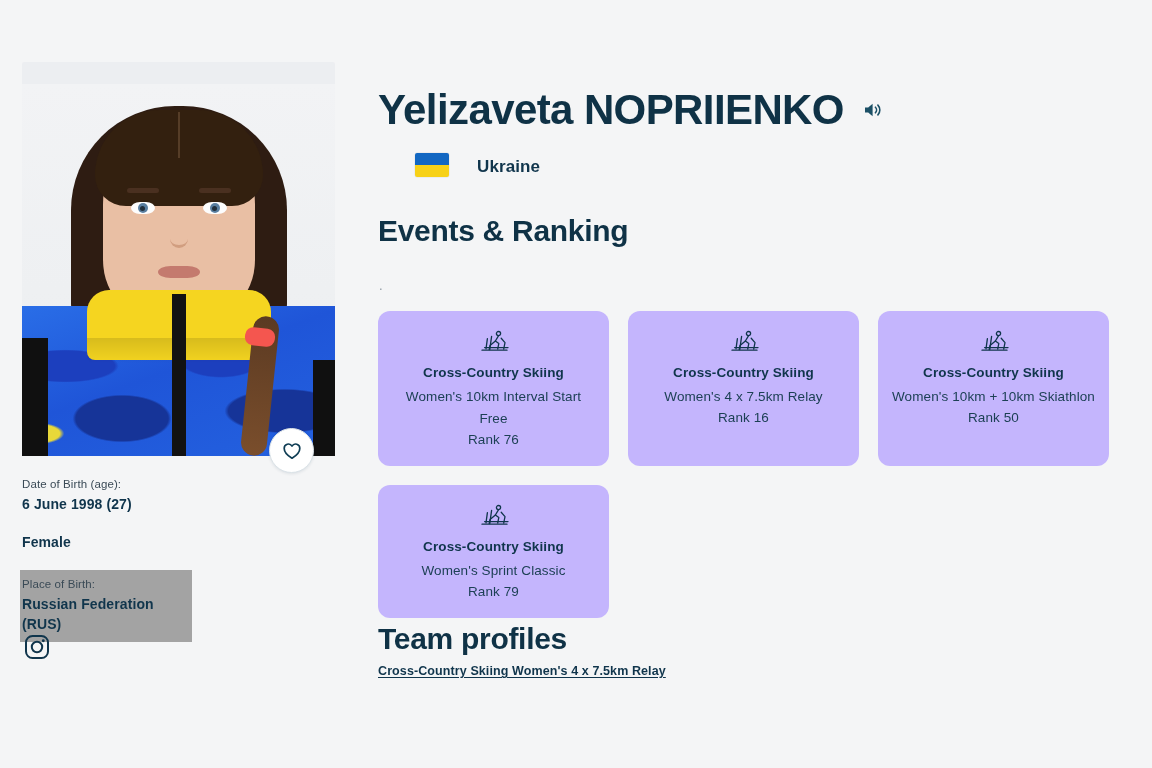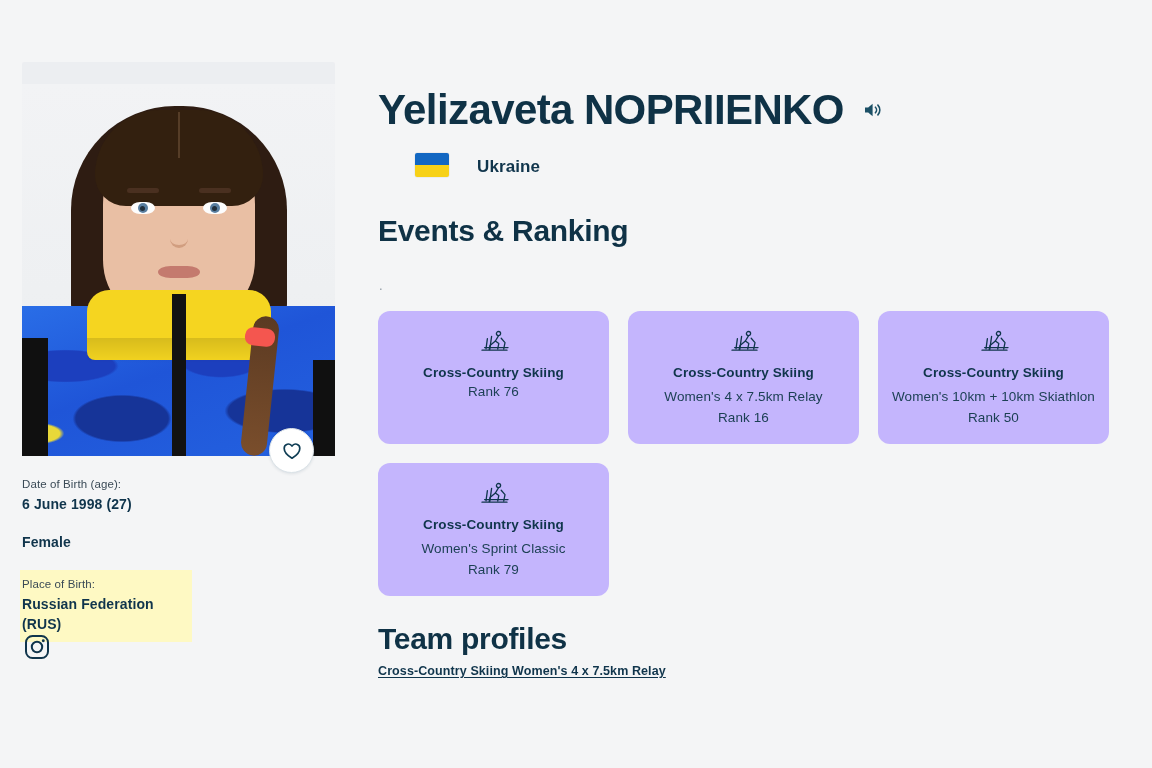--- a/index.html
+++ b/index.html
@@ -218,21 +218,21 @@
     cursor: pointer;
     box-shadow: 0 1px 3px rgba(16,53,76,.10);
     z-index: 5;
   }
   .fav-button svg { display: block; }
 
   
   .bio { position: absolute; left: 22px; top: 476px; width: 300px; }
   .bio-block { margin-bottom: 18px; }
   .bio-block.highlight {
-    background: #fef9c3;
+    background: #a3a3a3;
     width: 172px;
     padding: 6px 6px 8px 2px;
     margin-left: -2px;
   }
   .bio-label {
     font-size: 11.5px;
     color: #3a4a56;
     line-height: 16px;
     letter-spacing: .1px;
   }
@@ -483,20 +483,21 @@
             <path d="M21.3 7.1 18.4 12l3.4 2.6-1.1 5.4"></path>
             <path d="M18.4 12 13 16.6l-.8 4.1"></path>
             <path d="M24.2 9.3 28 13.6l-1.3 6.6"></path>
             <path d="M5 21.2h25"></path>
             <path d="M7.6 18.6h23.4"></path>
             <path d="M10.4 9.6 9 19.9"></path>
             <path d="M14.6 7.4 12.8 20.4"></path>
           </svg>
         </div>
         <div class="card-sport">Cross-Country Skiing</div>
+        <div class="card-event">Women's 10km Interval Start Free</div>
         <div class="card-rank">Rank 76</div>
       </div>
 
       <div class="event-card">
         <div class="card-icon">
           <svg width="34" height="26" viewBox="0 0 34 26" fill="none" stroke="#10354c" stroke-width="1.3" stroke-linecap="round" stroke-linejoin="round">
             <circle cx="21.5" cy="4.6" r="2.1"></circle>
             <path d="M21.3 7.1 18.4 12l3.4 2.6-1.1 5.4"></path>
             <path d="M18.4 12 13 16.6l-.8 4.1"></path>
             <path d="M24.2 9.3 28 13.6l-1.3 6.6"></path>

